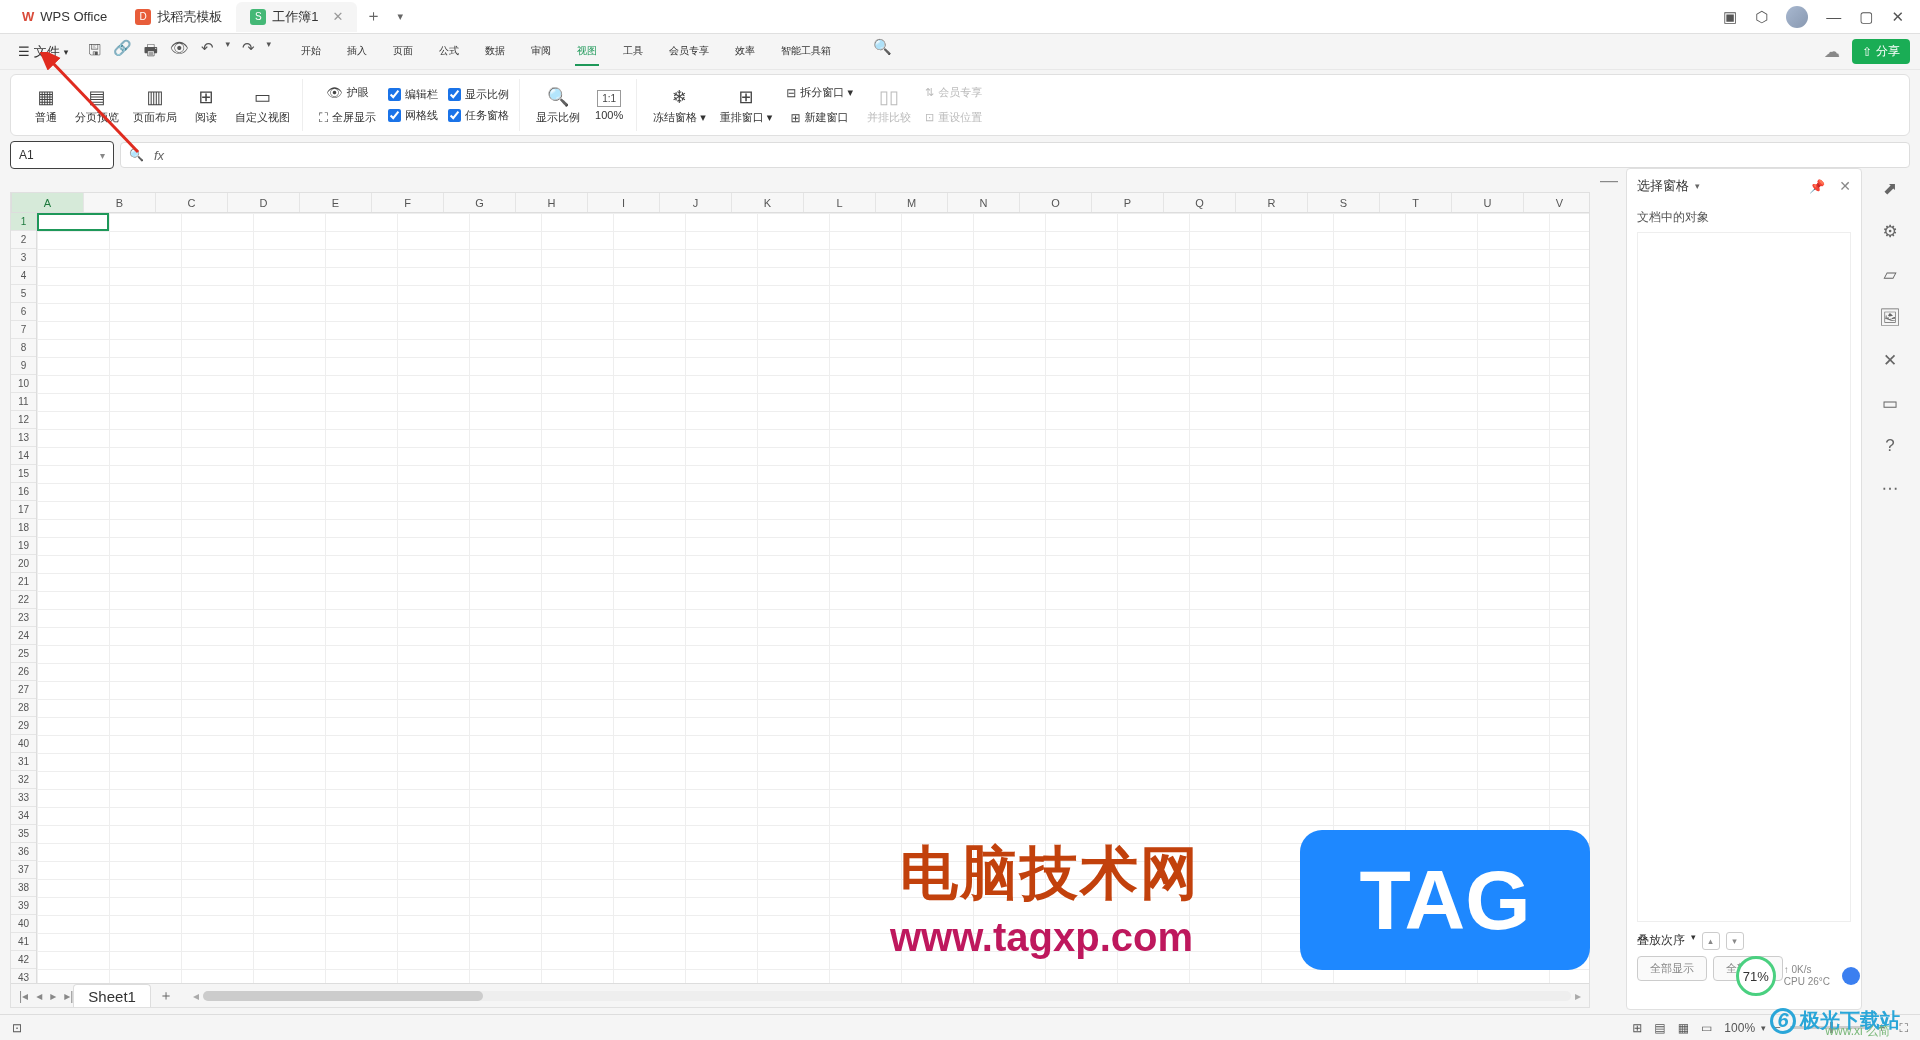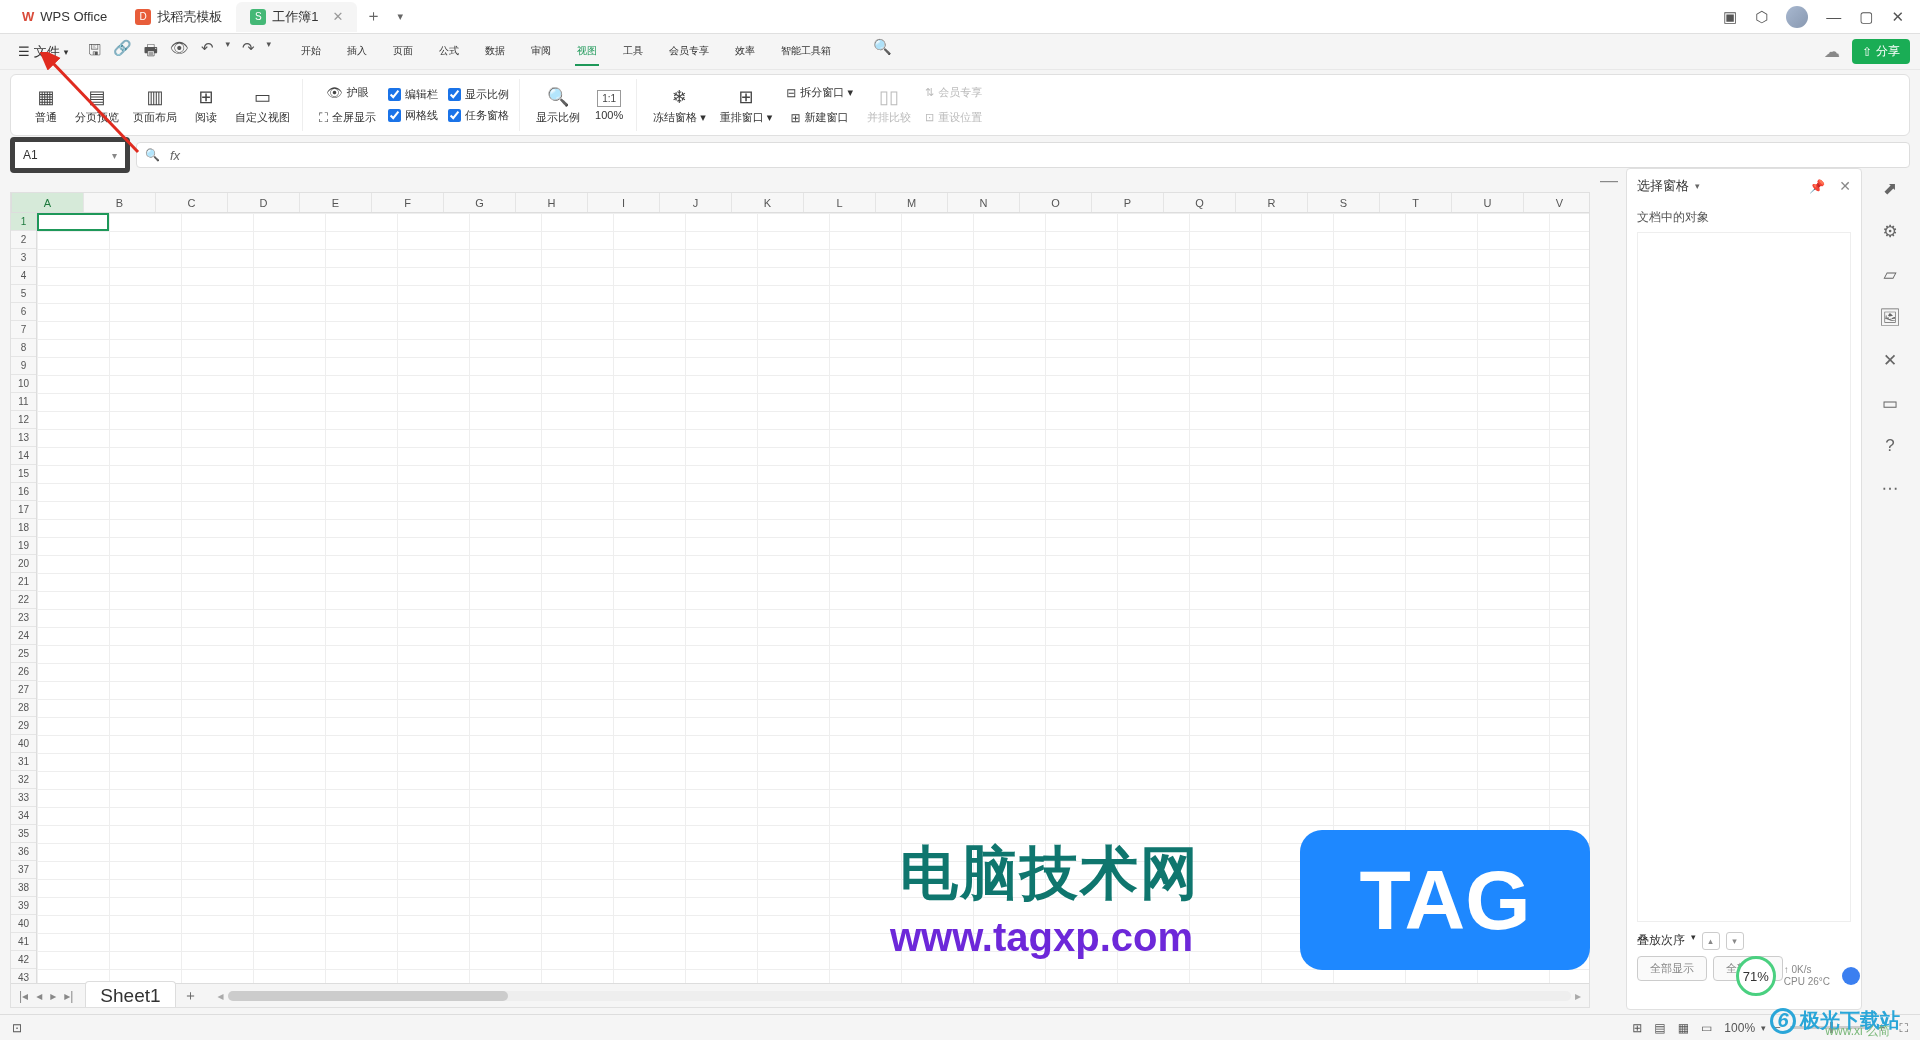--- a/index.html
+++ b/index.html
@@ -39,21 +39,21 @@
 .ribbon-btn .rlabel { font-size: 11px; color: #333; white-space: nowrap; }
 .ribbon-btn.small { flex-direction: row; min-width: auto; gap: 4px; }
 .ribbon-col { display: flex; flex-direction: column; gap: 2px; }
 .ribbon-check { display: flex; align-items: center; gap: 4px; font-size: 11px; padding: 2px 4px; }
 .ribbon-check input { accent-color: #1a73e8; }
 .ribbon-btn.disabled { color: #bbb; }
 .ribbon-btn.disabled .ricon, .ribbon-btn.disabled .rlabel { color: #bbb; }
 
 
 .formula-bar { height: 30px; display: flex; align-items: center; margin: 2px 10px; gap: 6px; }
-.name-box { width: 120px; height: 26px; background: #fff; border: 5px solid #404040; border-radius: 4px; display: flex; align-items: center; padding: 13px 8px; font-size: 12px; justify-content: space-between; }
+.name-box { width: 104px; height: 26px; background: #fff; border: 1px solid #404040; border-radius: 4px; display: flex; align-items: center; padding: 13px 8px; font-size: 12px; justify-content: space-between; }
 .name-box .dd { color: #888; font-size: 10px; }
 .fx-box { flex: 1; height: 26px; background: #fff; border: 1px solid #ddd; border-radius: 4px; display: flex; align-items: center; padding: 0 8px; gap: 10px; }
 .fx-box .fx-icon { color: #666; font-style: italic; font-size: 13px; }
 .fx-box .zoom-lens { color: #888; }
 
 
 .grid-wrap { position: absolute; top: 192px; left: 10px; right: 330px; bottom: 32px; background: #fff; border: 1px solid #e0e0e0; overflow: hidden; }
 .col-headers { height: 20px; display: flex; background: #f7f7f7; border-bottom: 1px solid #ddd; }
 .corner { width: 26px; border-right: 1px solid #ddd; background: #f0f0f0; }
 .col-h { width: 72px; text-align: center; font-size: 11px; color: #555; border-right: 1px solid #e5e5e5; line-height: 20px; }
@@ -61,21 +61,21 @@
 .rows-area { display: flex; height: calc(100% - 40px); }
 .row-headers { width: 26px; background: #f7f7f7; border-right: 1px solid #ddd; }
 .row-h { height: 18px; text-align: center; font-size: 10px; color: #555; border-bottom: 1px solid #e5e5e5; line-height: 18px; }
 .row-h.sel { background: #d6ead9; color: #1e7a3e; }
 .cells { flex: 1; position: relative; background-image: linear-gradient(#eee 1px, transparent 1px), linear-gradient(90deg, #eee 1px, transparent 1px); background-size: 72px 18px; }
 .active-cell { position: absolute; top: 0; left: 0; width: 72px; height: 18px; border: 2px solid #1e9859; }
 
 
 .sheet-tabs { position: absolute; left: 0; right: 0; bottom: 0; height: 24px; background: #f5f5f5; border-top: 1px solid #ddd; display: flex; align-items: center; padding: 0 8px; }
 .sheet-nav { display: flex; gap: 8px; color: #888; font-size: 12px; }
-.sheet-tab { margin-left: 12px; padding: 3px 14px; background: #fff; border: 1px solid #ddd; border-bottom: none; border-radius: 4px 4px 0 0; font-size: 19px; }
+.sheet-tab { padding: 3px 14px; background: #fff; border: 1px solid #ddd; border-bottom: none; border-radius: 4px 4px 0 0; font-size: 15px; }
 .sheet-add { margin-left: 8px; color: #666; font-size: 14px; cursor: pointer; }
 .sheet-hscroll { flex: 1; margin-left: 20px; height: 14px; display: flex; align-items: center; }
 .sheet-hscroll .track { flex: 1; height: 10px; background: #eee; border-radius: 5px; position: relative; }
 .sheet-hscroll .thumb { position: absolute; left: 0; width: 280px; height: 10px; background: #ccc; border-radius: 5px; }
 
 
 .right-panel { position: absolute; top: 168px; right: 58px; width: 236px; bottom: 30px; background: #fff; border: 1px solid #e0e0e0; border-radius: 4px; padding: 8px 10px; }
 .right-panel-hdr { display: flex; align-items: center; gap: 6px; font-size: 13px; padding-bottom: 8px; }
 .right-panel-hdr .dd { font-size: 9px; color: #666; }
 .right-panel-hdr .pin { margin-left: auto; color: #888; font-size: 13px; }
@@ -93,22 +93,22 @@
 .right-sidebar span { color: #666; font-size: 17px; cursor: pointer; }
 
 
 .statusbar { position: absolute; bottom: 0; left: 0; right: 0; height: 26px; background: #f5f5f5; border-top: 1px solid #ddd; display: flex; align-items: center; padding: 0 12px; font-size: 12px; color: #555; }
 .statusbar-left { display: flex; gap: 8px; }
 .statusbar-right { margin-left: auto; display: flex; gap: 12px; align-items: center; }
 .zoom-ctl { display: flex; align-items: center; gap: 6px; }
 
 
 .watermark-text { position: absolute; font-weight: 900; pointer-events: none; }
-.wm1 { top: 835px; left: 900px; font-size: 58px; color: #0f766e; font-family: "Microsoft YaHei"; letter-spacing: 2px; }
-.wm1b { top: 915px; left: 890px; font-size: 40px; color: #6d28d9; font-family: Arial; }
+.wm1 { top: 835px; left: 900px; font-size: 58px; color: #c2410c; font-family: "Microsoft YaHei"; letter-spacing: 2px; }
+.wm1b { top: 915px; left: 890px; font-size: 40px; color: #be185d; font-family: Arial; }
 .wm-tag { top: 830px; left: 1300px; width: 290px; height: 140px; background: #1e88ff; border-radius: 22px; color: #fff; font-size: 84px; font-family: Arial Black, Arial; font-weight: 900; display: flex; align-items: center; justify-content: center; pointer-events: none; }
 .wm-jiguang { position: absolute; bottom: 6px; right: 20px; font-size: 20px; color: #2aa6d8; font-weight: bold; pointer-events: none; display: flex; align-items: center; gap: 4px; }
 .wm-jiguang .g { width: 26px; height: 26px; border: 3px solid #2aa6d8; border-radius: 50%; display: inline-flex; align-items: center; justify-content: center; font-style: italic; }
 .wm-url2 { position: absolute; bottom: 0; right: 30px; font-size: 12px; color: #7ab87a; pointer-events: none; }
 
 
 .cpu-widget { position: absolute; bottom: 44px; right: 60px; display: flex; align-items: center; gap: 8px; font-size: 10px; color: #888; pointer-events: none; justify-content: center; }
 .cpu-circle { width: 40px; height: 40px; border-radius: 50%; border: 3px solid #4ad080; display: flex; align-items: center; justify-content: center; font-size: 13px; color: #333; background: #fff; }
 .cpu-info { display: flex; flex-direction: column; gap: 0; line-height: 1.2; }
 .cpu-dot { width: 18px; height: 18px; border-radius: 50%; background: #3b7ff0; margin-left: 4px; }

